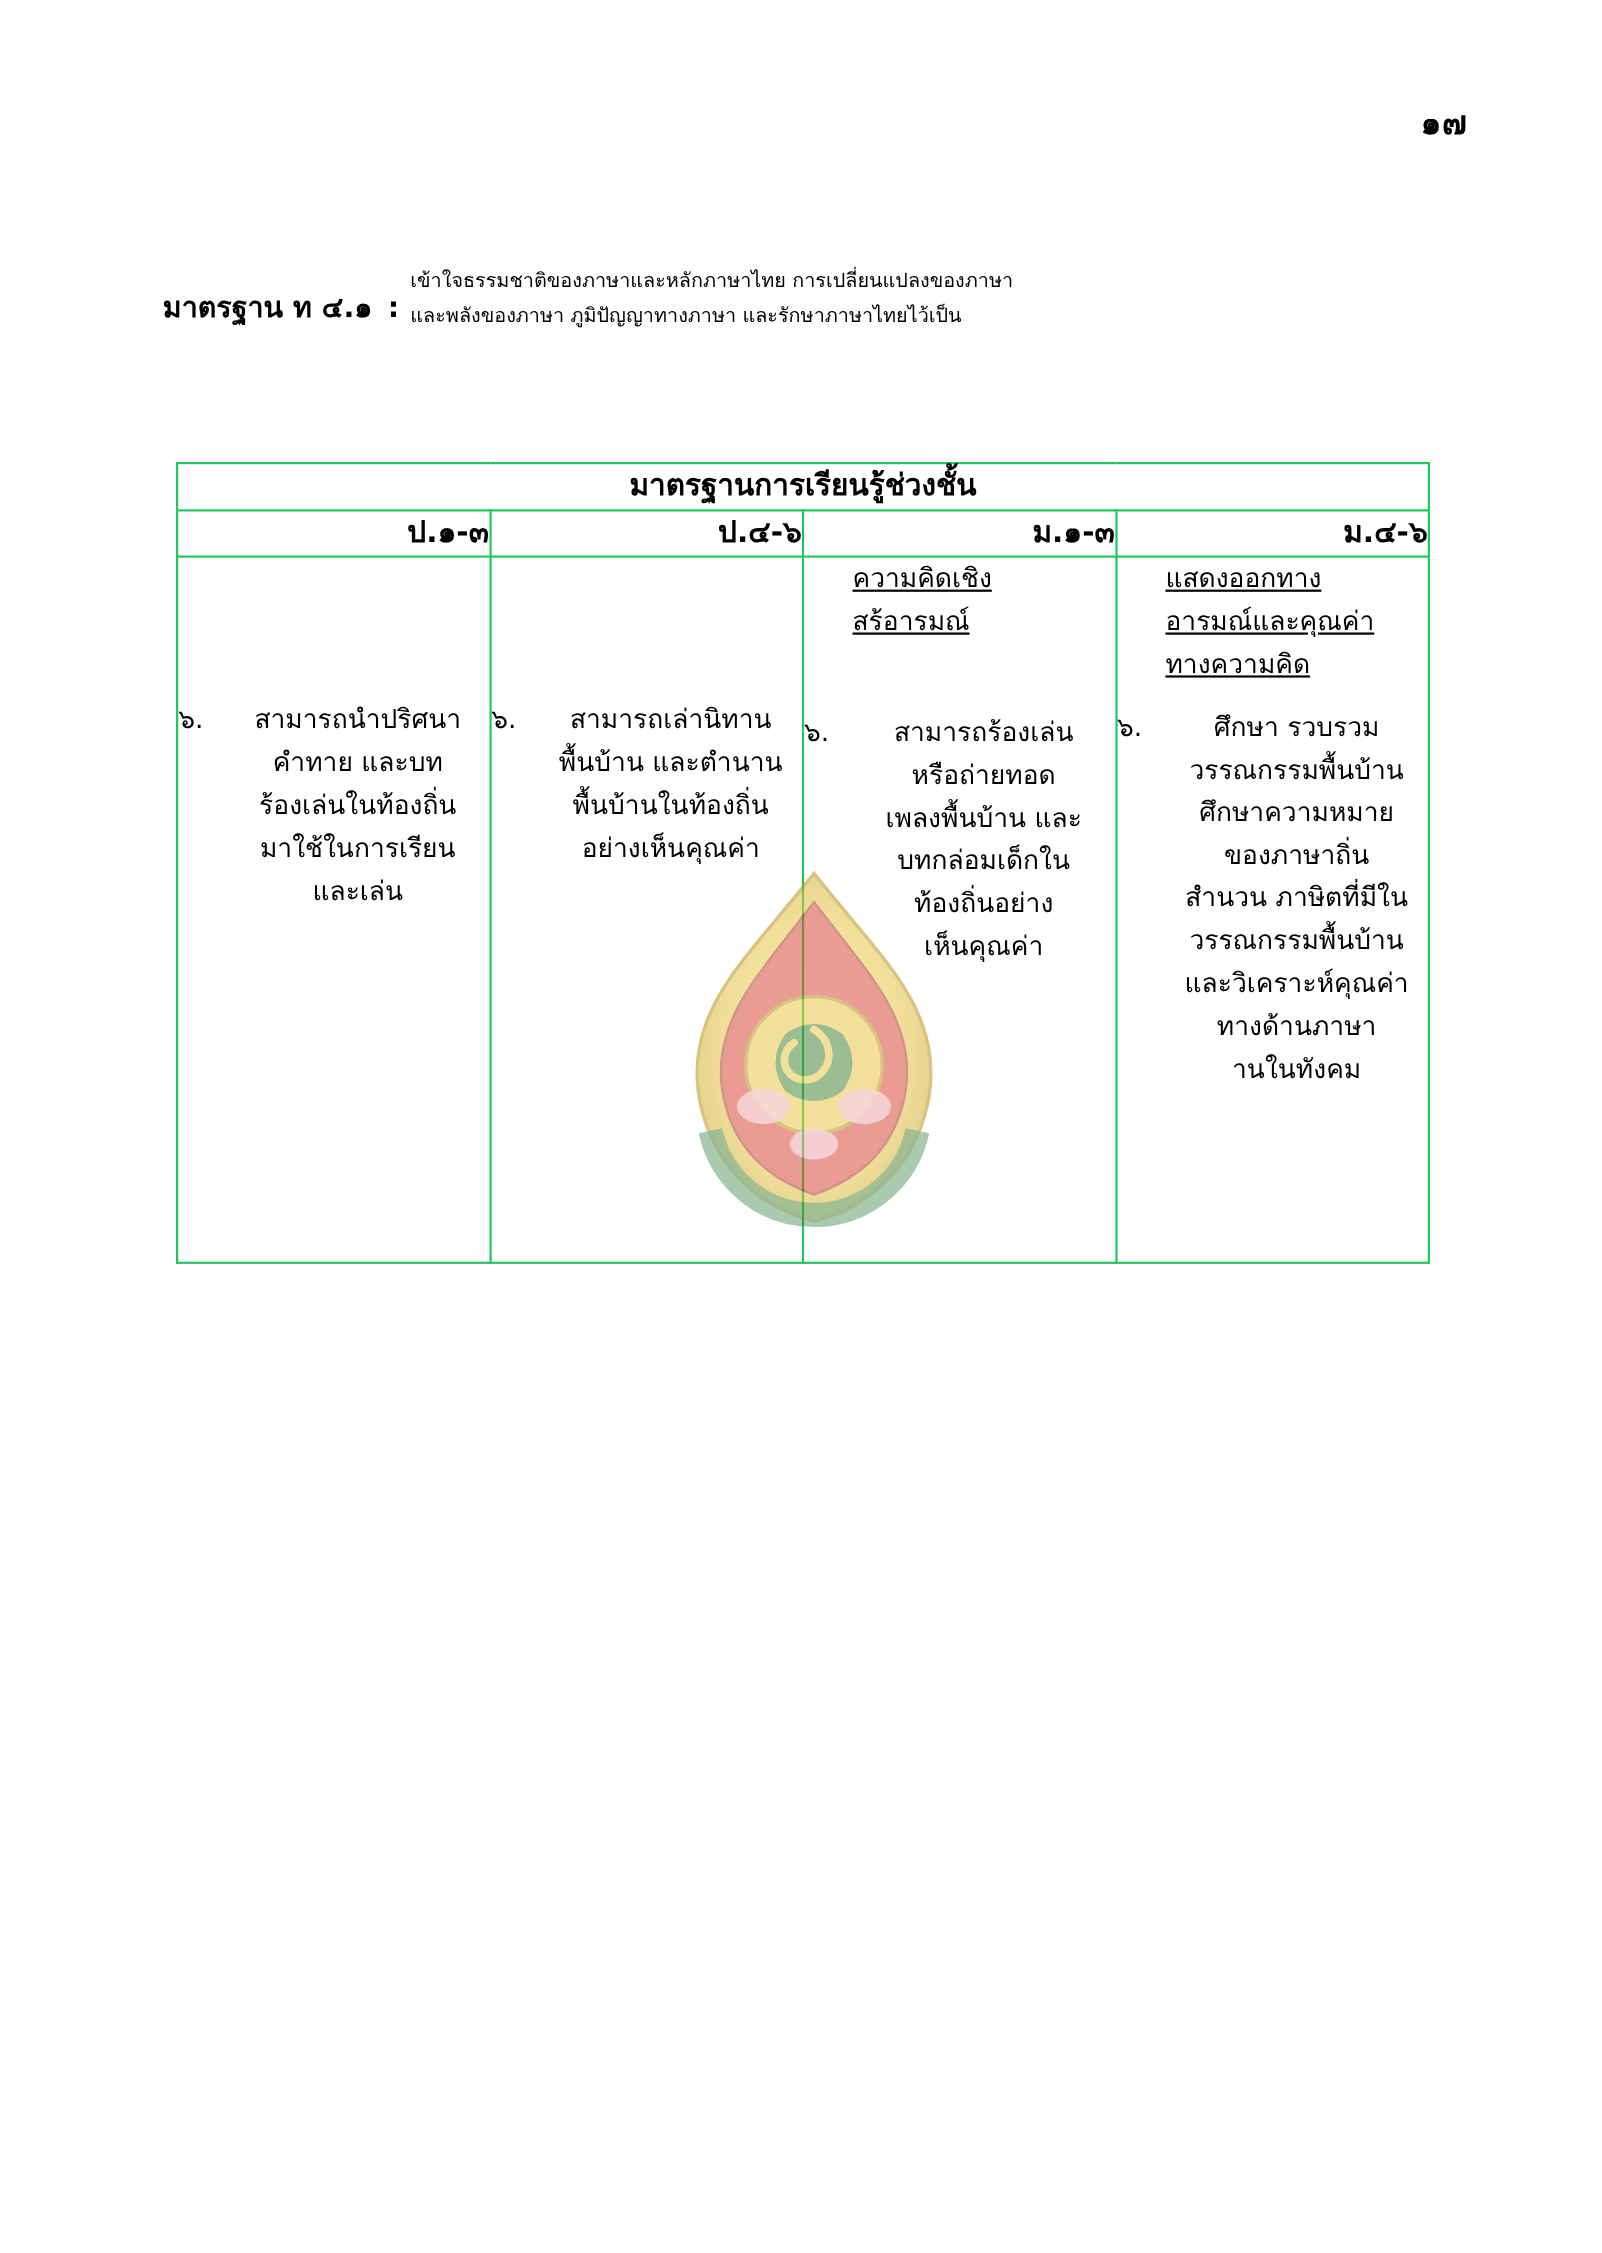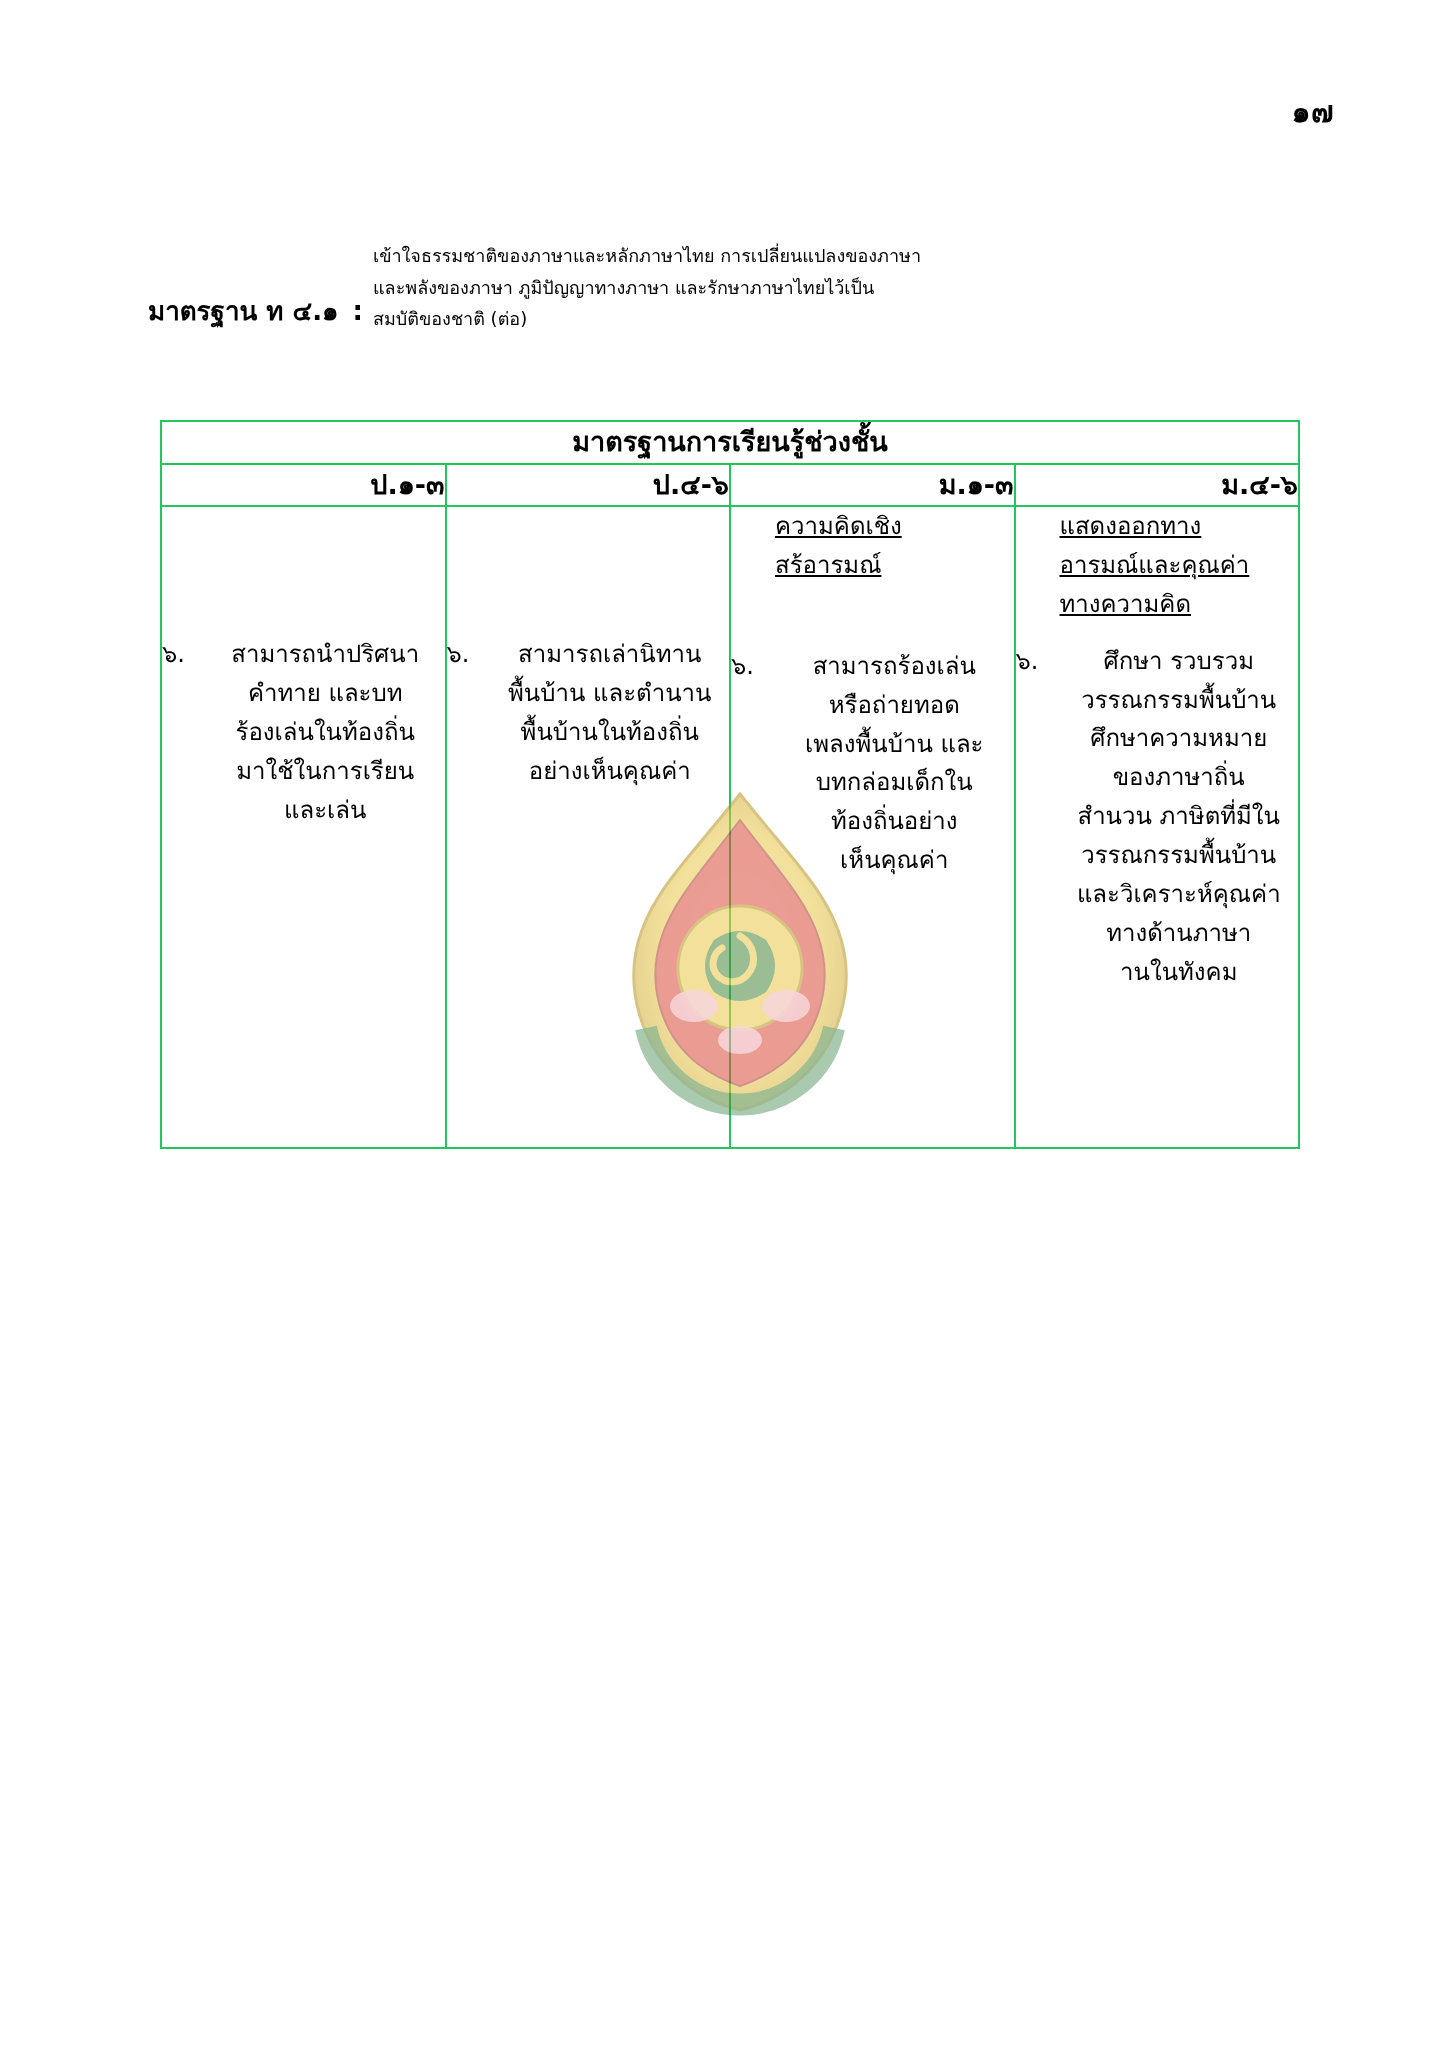--- a/index.html
+++ b/index.html
@@ -138,21 +138,20 @@
 <div class="page">
 
   <div class="page-number">๑๗</div>
 
   <div class="standard-block">
     <div class="standard-label">มาตรฐาน ท ๔.๑</div>
     <div class="standard-colon">:</div>
     <div class="standard-text">
       <span>เข้าใจธรรมชาติของภาษาและหลักภาษาไทย  การเปลี่ยนแปลงของภาษา</span>
       <span>และพลังของภาษา  ภูมิปัญญาทางภาษา  และรักษาภาษาไทยไว้เป็น</span>
-      <span>สมบัติของชาติ (ต่อ)</span>
     </div>
   </div>
 
   <table class="std-table">
     <thead>
       <tr>
         <th class="table-title" colspan="4">มาตรฐานการเรียนรู้ช่วงชั้น</th>
       </tr>
       <tr>
         <th class="col-head" style="width:25%">ป.๑-๓</th>

